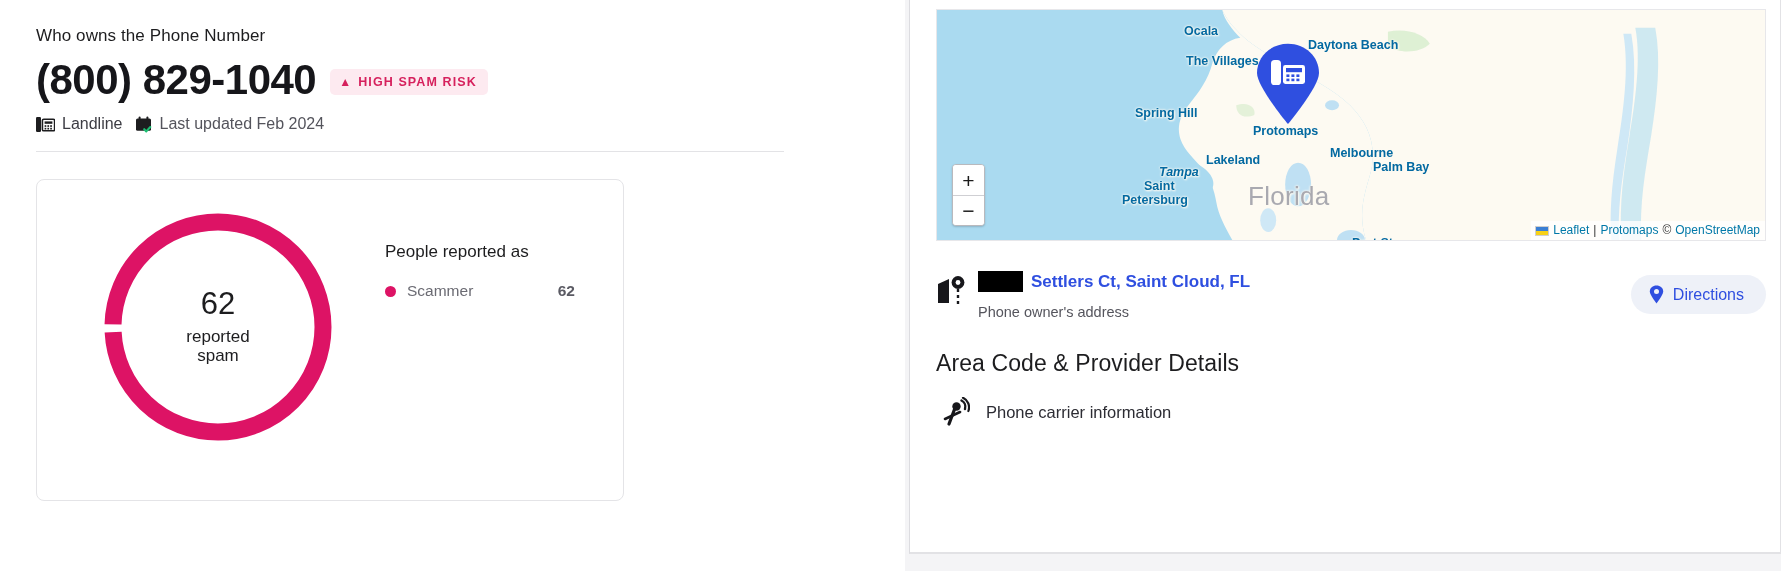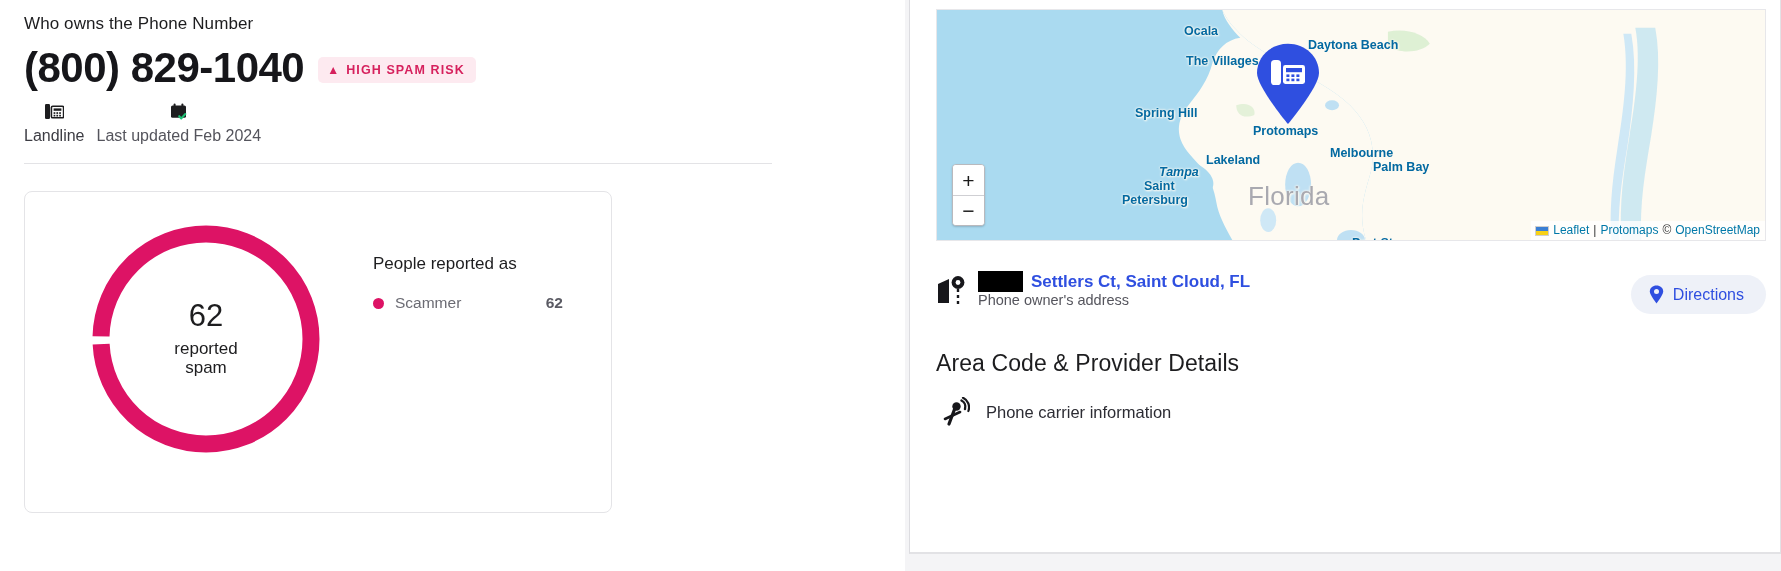--- a/index.html
+++ b/index.html
@@ -5,38 +5,38 @@
   * { box-sizing: border-box; margin: 0; padding: 0; }
   html, body {
     width: 1781px; height: 571px;
     background: #ffffff;
     font-family: "Liberation Sans", sans-serif;
     overflow: hidden;
   }
   .page { position: relative; width: 1781px; height: 571px; display: flex; }
 
   
-  .left-col { width: 905px; height: 571px; position: relative; background: #fff; padding: 0; }
+  .left-col { width: 905px; height: 571px; position: relative; background: #fff; padding: 12px; }
   .left-inner { padding: 14px 0 0 24px; width: 880px; }
 
   .who-label { font-size: 17px; color: #1d1d1f; letter-spacing: .1px; }
 
   .phone-row { display: flex; align-items: center; gap: 14px; margin-top: 10px; }
   .phone-number { font-size: 42px; font-weight: 700; color: #16161a; letter-spacing: -0.5px; line-height: 1.12; }
   .risk-badge {
     display: inline-flex; align-items: center; gap: 6px;
     background: #fdeaf0; color: #d6215d;
     font-size: 12.5px; font-weight: 700; letter-spacing: 1.1px;
     padding: 6px 11px 6px 9px; border-radius: 5px; white-space: nowrap;
     margin-top: 4px;
   }
   .risk-badge .tri { font-size: 12px; line-height: 1; }
 
   .meta-row { display: flex; align-items: center; gap: 12px; margin-top: 12px; font-size: 16px; color: #4a4a52; }
-  .meta-item { display: inline-flex; align-items: center; gap: 7px; flex-direction: column; }
+  .meta-item { display: inline-flex; align-items: center; gap: 7px; }
   .meta-item .mi { color: #1d1d1f; display: inline-flex; }
   .meta-text { color: #3c3c43; }
   .meta-text.muted { color: #54545c; }
 
   .divider { height: 1px; background: #e3e3e6; width: 748px; margin: 18px 0 0 0; }
 
   
   .chart-card {
     margin-top: 27px; width: 588px; height: 322px;
     border: 1px solid #e4e4e7; border-radius: 8px; background: #fff;
@@ -104,21 +104,21 @@
   .addr-row {
     position: absolute; left: 26px; top: 276px; width: 830px;
     display: flex; align-items: flex-start; justify-content: space-between;
   }
   .addr-left { display: flex; align-items: flex-start; gap: 12px; }
   .addr-icon { width: 30px; height: 32px; flex: none; margin-top: 4px; }
   .addr-texts { padding-top: 2px; }
   .addr-line { display: flex; align-items: center; gap: 8px; }
   .redact { display: inline-block; width: 45px; height: 21px; background: #000; }
   .addr-link { color: #2f4fe0; font-size: 17px; font-weight: 700; text-decoration: none; }
-  .addr-sub { font-size: 14.5px; color: #55555d; margin-top: 0; }
+  .addr-sub { font-size: 14.5px; color: #55555d; margin-top: 12px; }
 
   .directions-btn {
     display: inline-flex; align-items: center; gap: 9px;
     background: #eef1f8; border-radius: 22px; padding: 10px 22px 10px 18px;
     color: #2f4fe0; font-size: 16px; cursor: pointer; margin-top: 6px;
   }
   .directions-btn .dicon { display: inline-flex; }
 
   
   .area-title {

